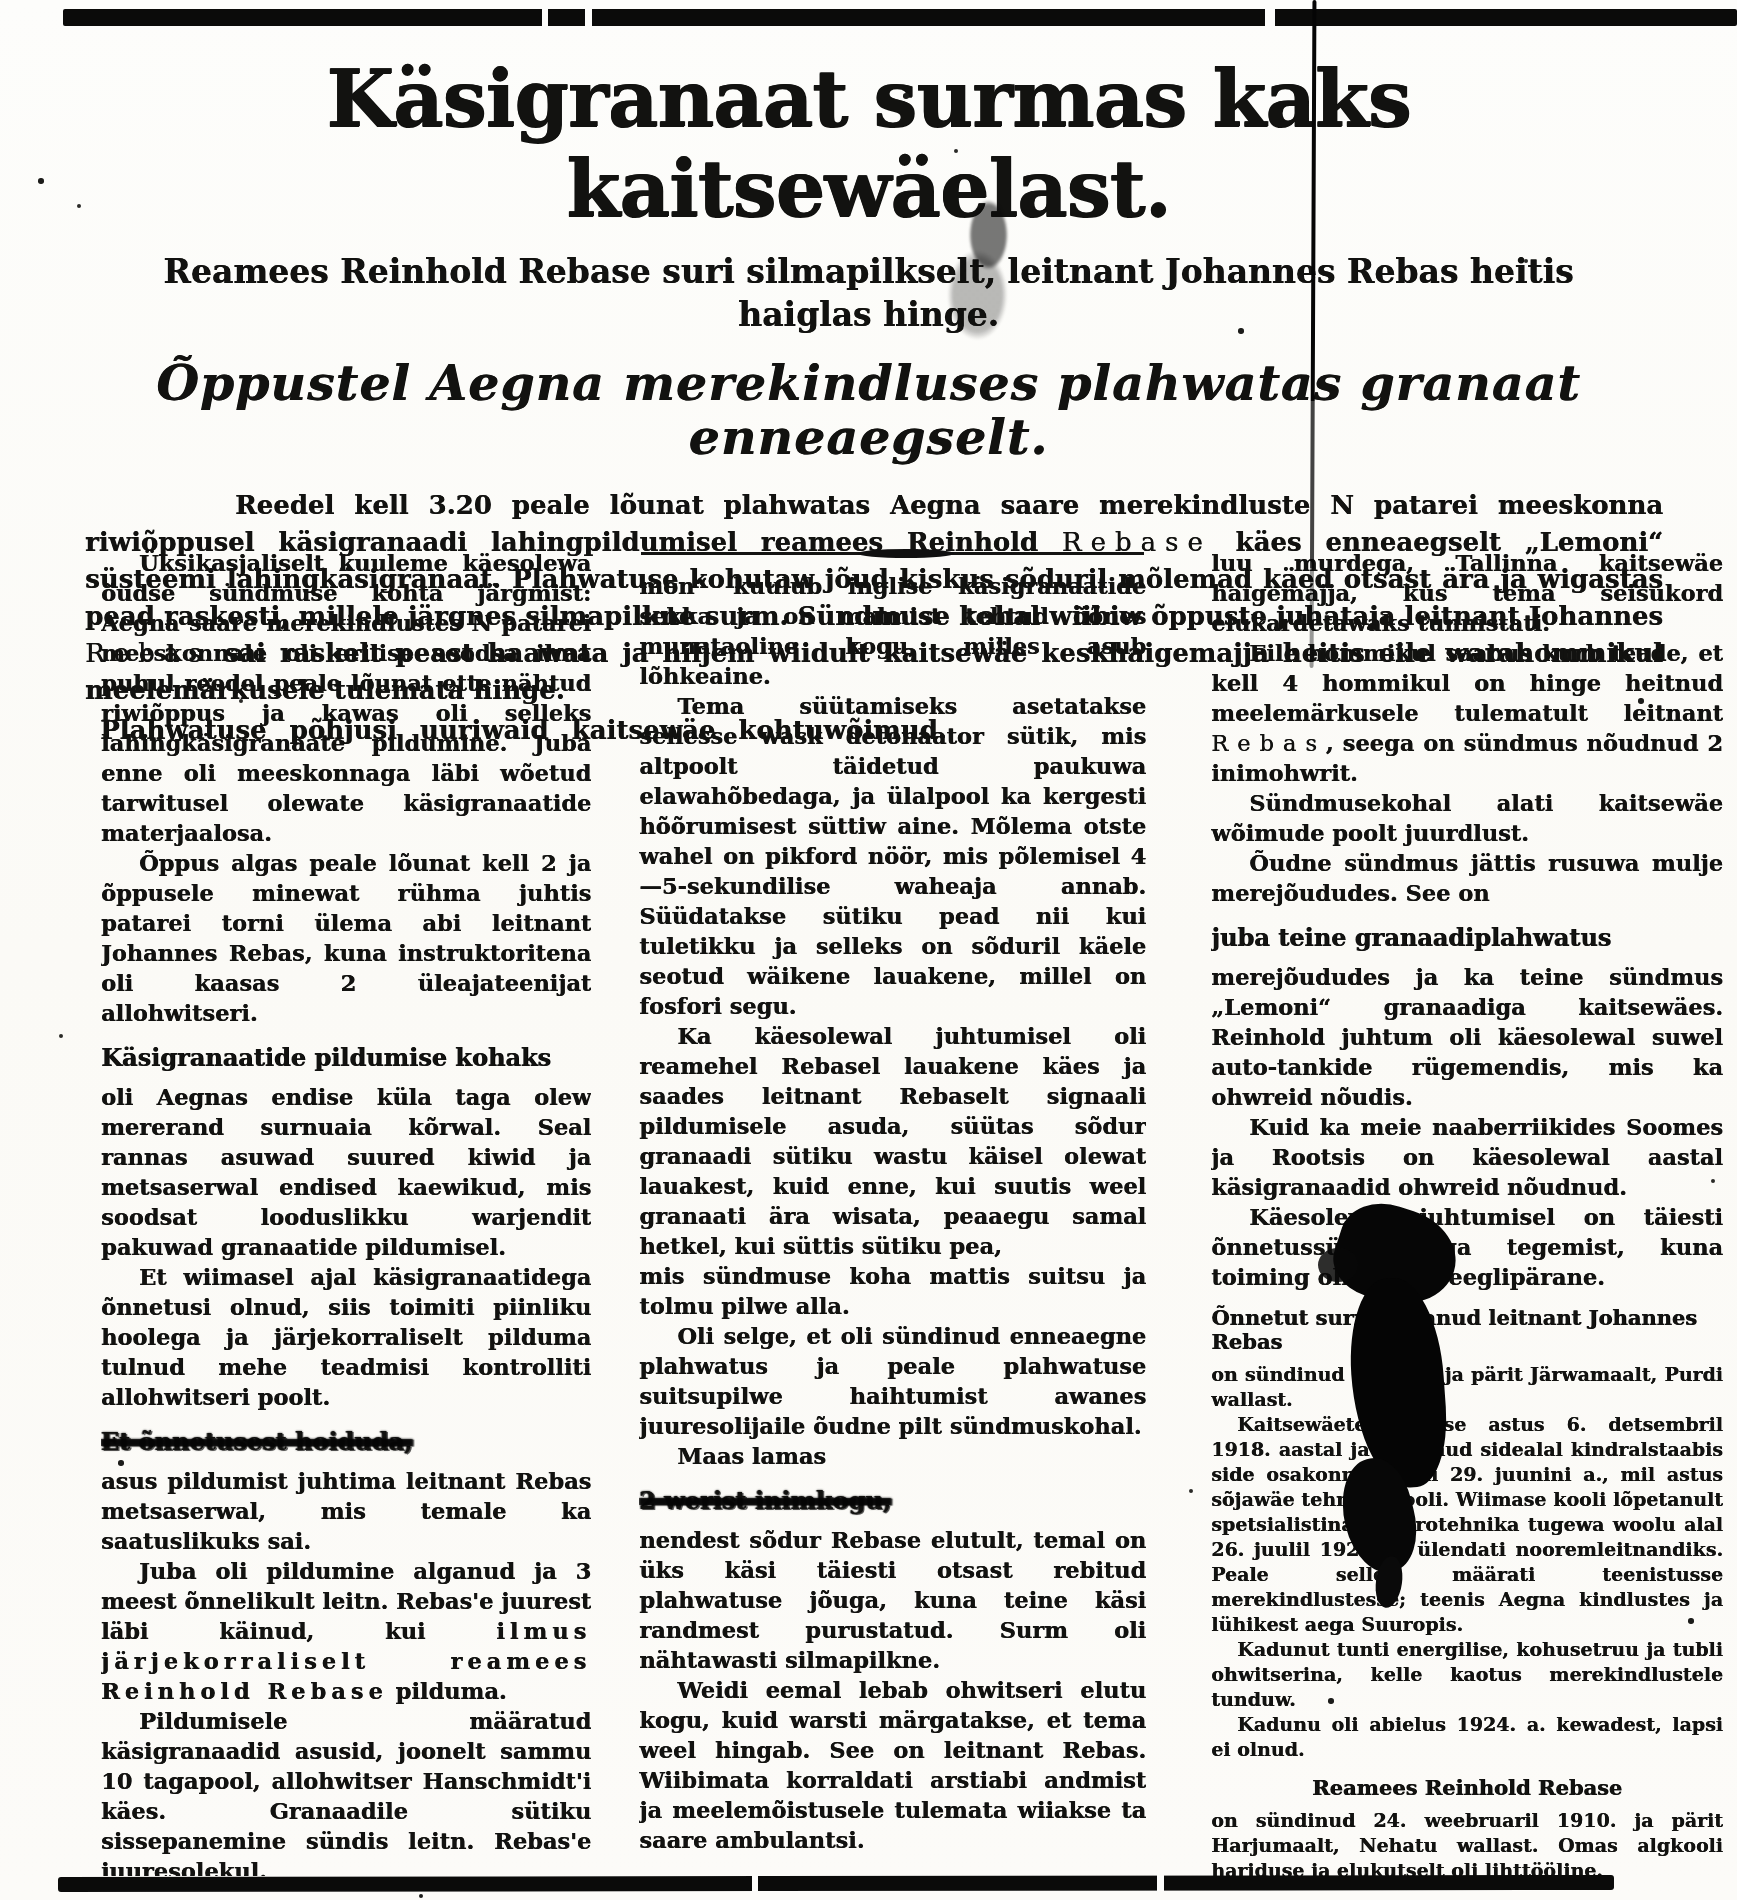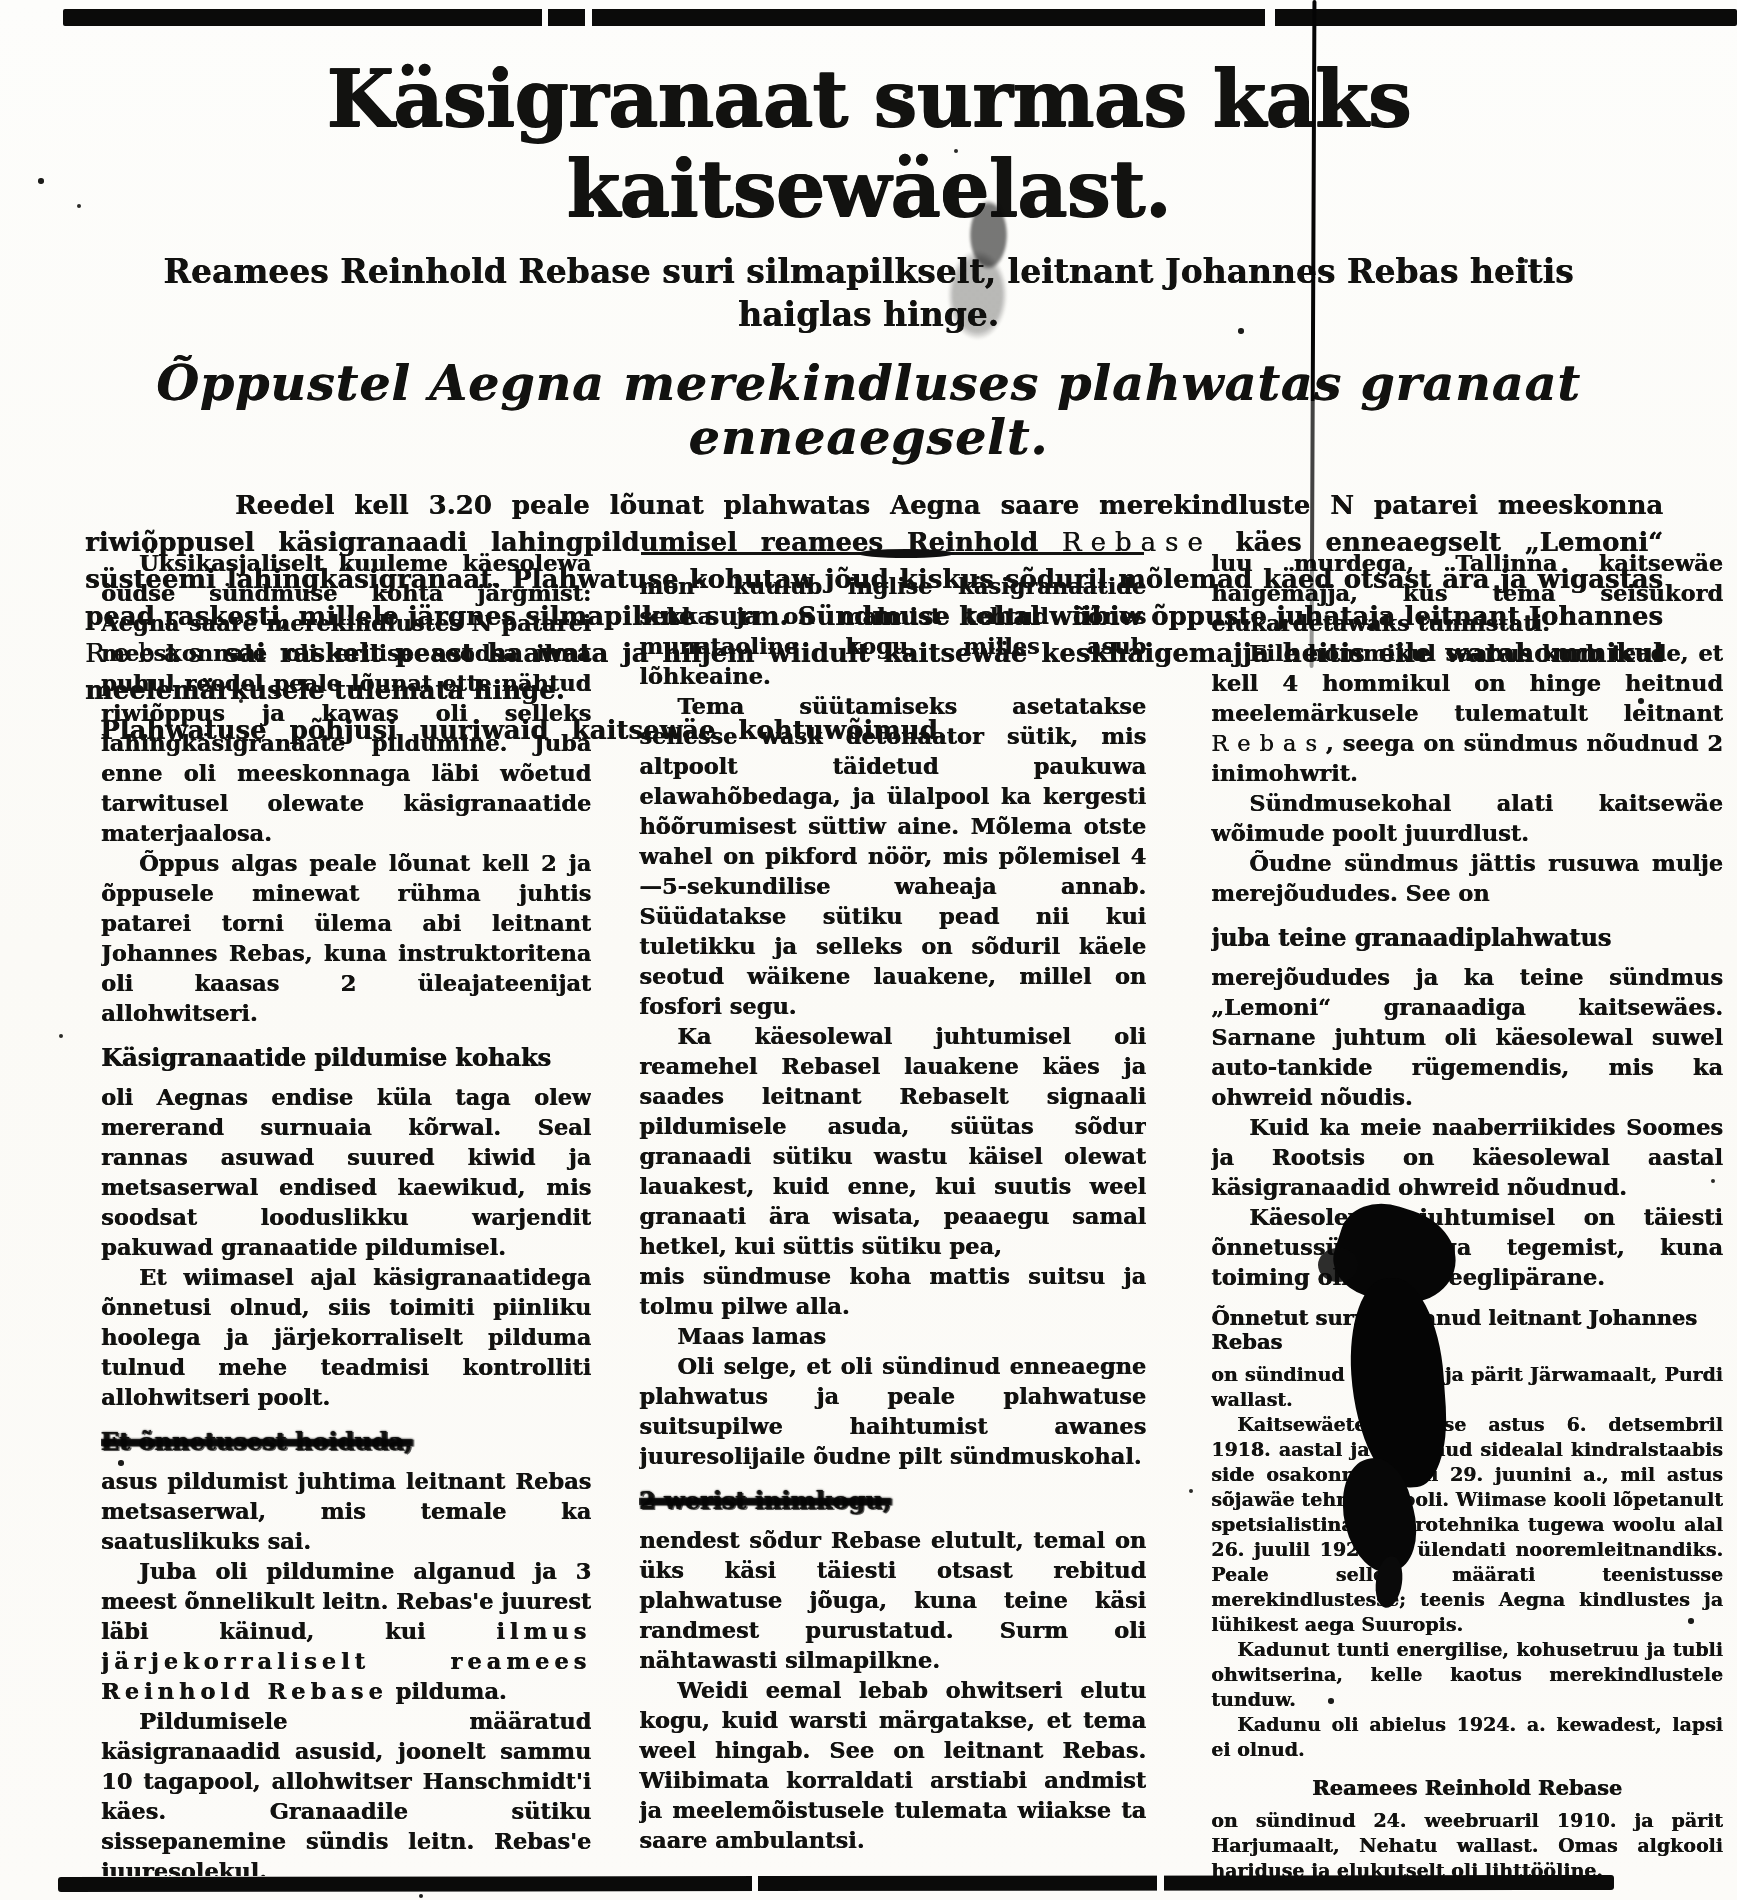--- a/index.html
+++ b/index.html
@@ -170,35 +170,35 @@
     </div>
 
     <div class="col col-2">
       <div class="col-rule">
           <span class="rule-diamond"></span>
         </div>
       <p class="para">mon“ kuulub inglise käsigranaatide sekka ja on malmist tehtud õõnes munataoline kogu, milles asub lõhkeaine.</p>
       <p class="para indent">Tema süütamiseks asetatakse sellesse wask detonaator sütik, mis altpoolt täidetud paukuwa elawahõbedaga, ja ülalpool ka kergesti hõõrumisest süttiw aine. Mõlema otste wahel on pikford nöör, mis põlemisel 4—5-sekundilise waheaja annab. Süüdatakse sütiku pead nii kui tuletikku ja selleks on sõduril käele seotud wäikene lauakene, millel on fosfori segu.</p>
       <p class="para indent">Ka käesolewal juhtumisel oli reamehel Rebasel lauakene käes ja saades leitnant Rebaselt signaali pildumisele asuda, süütas sõdur granaadi sütiku wastu käisel olewat lauakest, kuid enne, kui suutis weel granaati ära wisata, peaaegu samal hetkel, kui süttis sütiku pea,</p>
       <p class="para">mis sündmuse koha mattis suitsu ja tolmu pilwe alla.</p>
+      <p class="para indent">Oli selge, et oli sündinud enneaegne plahwatus ja peale plahwatuse suitsupilwe haihtumist awanes juuresolijaile õudne pilt sündmuskohal.</p>
       <p class="para indent">Maas lamas</p>
-      <p class="para indent">Oli selge, et oli sündinud enneaegne plahwatus ja peale plahwatuse suitsupilwe haihtumist awanes juuresolijaile õudne pilt sündmuskohal.</p>
       <h4 class="col-heading smudged">2 werist inimkogu,</h4>
       <p class="para">nendest sõdur Rebase elutult, temal on üks käsi täiesti otsast rebitud plahwatuse jõuga, kuna teine käsi randmest purustatud. Surm oli nähtawasti silmapilkne.</p>
       <p class="para indent">Weidi eemal lebab ohwitseri elutu kogu, kuid warsti märgatakse, et tema weel hingab. See on leitnant Rebas. Wiibimata korraldati arstiabi andmist ja meelemõistusele tulemata wiiakse ta saare ambulantsi.</p>
 
     </div>
 
     <div class="col col-3">
       <p class="para">luu murdega, Tallinna kaitsewäe haigemajja, kus tema seisukord elukardetawaks tunnistati.</p>
       <p class="para indent"><span>Eile hommikul saabus kurb teade, et kell 4 hommikul on hinge heitnud meelemärkusele tulematult leitnant </span><span class="sperr">Rebas</span><span>, seega on sündmus nõudnud 2 inimohwrit.</span></p>
       <p class="para indent">Sündmusekohal alati kaitsewäe wõimude poolt juurdlust.</p>
       <p class="para indent">Õudne sündmus jättis rusuwa mulje merejõududes.  See on</p>
       <h4 class="col-heading">juba teine granaadiplahwatus</h4>
-      <p class="para">merejõududes ja ka teine sündmus „Lemoni“ granaadiga kaitsewäes. Sarnane juhtum oli käesolewal suwel auto-tankide rügemendis, mis ka ohwreid nõudis.</p>
+      <p class="para">merejõududes ja ka teine sündmus „Lemoni“ granaadiga kaitsewäes. Reinhold juhtum oli käesolewal suwel auto-tankide rügemendis, mis ka ohwreid nõudis.</p>
       <p class="para indent">Kuid ka meie naaberriikides Soomes ja Rootsis on käesolewal aastal käsigranaadid ohwreid nõudnud.</p>
       <p class="para indent">Käesolewal juhtumisel on täiesti õnnetussündmusega tegemist, kuna toiming oli täitsa reeglipärane.</p>
       <h5 class="bio-heading">Õnnetut surma saanud leitnant Johannes Rebas</h5>
       <p class="bio">on sündinud 1896. a. ja pärit Järwamaalt, Purdi wallast.</p>
       <p class="bio indent-s">Kaitsewäeteenistusse astus 6. detsembril 1918. aastal ja teeninud sidealal kindralstaabis side osakonnas kuni 29. juunini a., mil astus sõjawäe tehnika kooli. Wiimase kooli lõpetanult spetsialistina elektrotehnika tugewa woolu alal 26. juulil 1923. a. ülendati nooremleitnandiks. Peale selle määrati teenistusse merekindlustesse; teenis Aegna kindlustes ja lühikest aega Suuropis.</p>
       <p class="bio indent-s">Kadunut tunti energilise, kohusetruu ja tubli ohwitserina, kelle kaotus merekindlustele tunduw.</p>
       <p class="bio indent-s">Kadunu oli abielus 1924. a. kewadest, lapsi ei olnud.</p>
       <h5 class="bio-heading centered">Reamees Reinhold Rebase</h5>
       <p class="bio">on sündinud 24. weebruaril 1910. ja pärit Harjumaalt, Nehatu wallast. Omas algkooli hariduse ja elukutselt oli lihttööline.</p>
 

